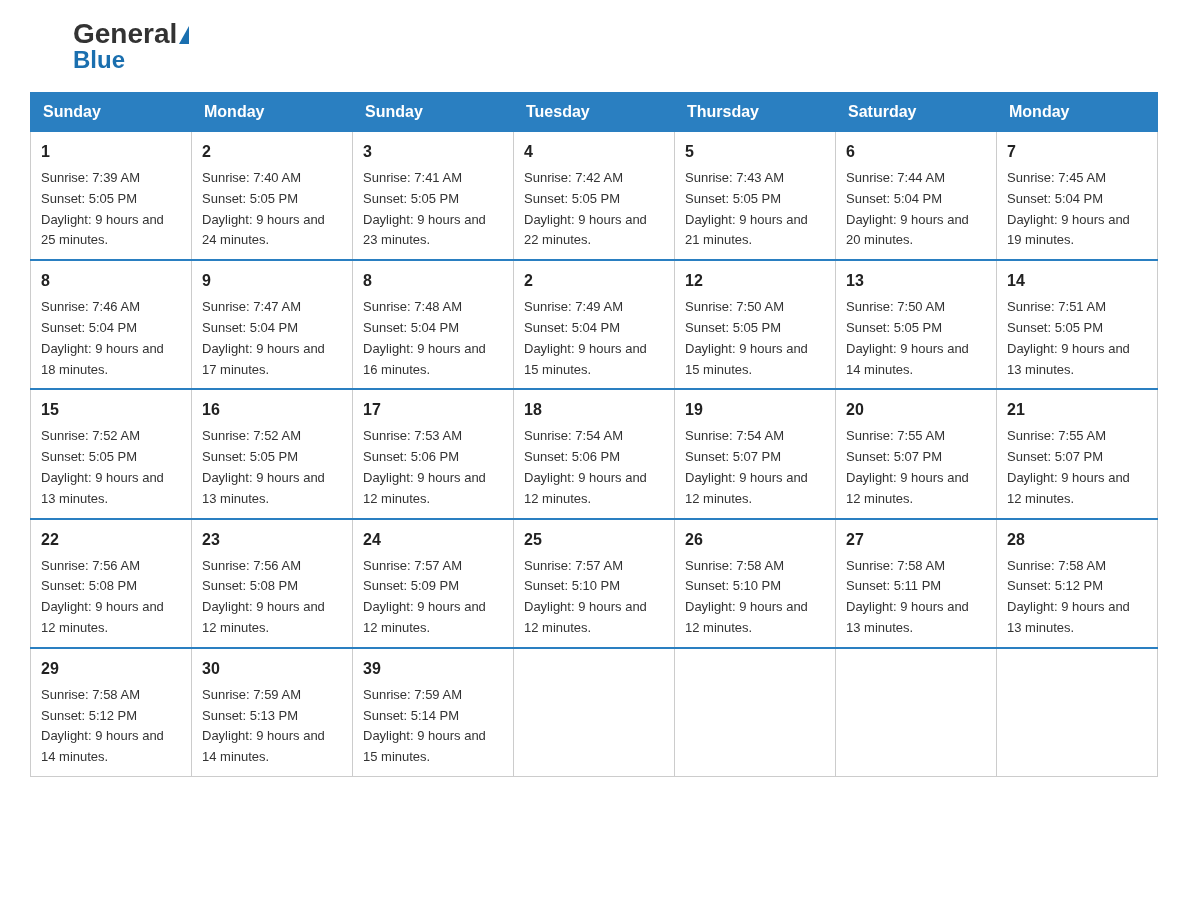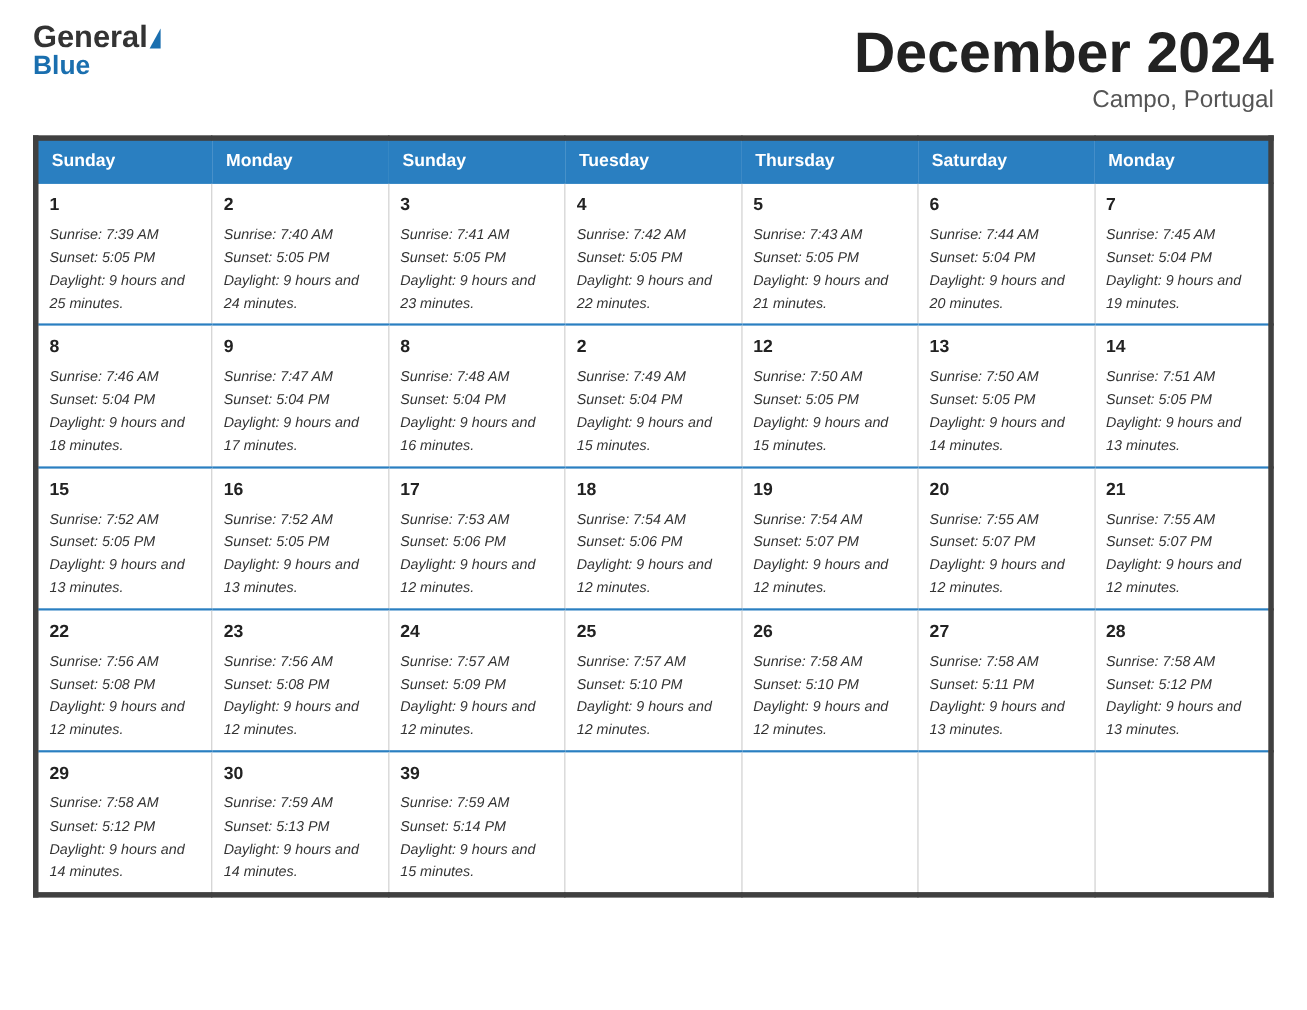--- a/index.html
+++ b/index.html
@@ -14,20 +14,21 @@
     .header {
       display: flex;
       justify-content: space-between;
       align-items: flex-start;
       margin-bottom: 20px;
     }
     .logo {
       display: flex;
       flex-direction: column;
       align-items: flex-start;
+      margin-left: 43px;
     }
     .logo-general {
       font-size: 28px;
       font-weight: bold;
       color: #333;
       line-height: 1;
     }
     .logo-blue {
       font-size: 24px;
       font-weight: bold;
@@ -55,21 +56,21 @@
       line-height: 1.1;
     }
     .title-block h2 {
       font-size: 22px;
       font-weight: normal;
       color: #555;
     }
     .calendar {
       width: 100%;
       border-collapse: collapse;
-      border: 5px solid #404040;
+      border: 1px solid #404040;
     }
     .calendar th {
       background-color: #2a7fc1;
       color: #fff;
       font-size: 16px;
       font-weight: bold;
       padding: 10px 12px;
       text-align: left;
       border: 1px solid #2a7fc1;
     }
@@ -89,39 +90,34 @@
       font-size: 16px;
       font-weight: bold;
       color: #222;
       display: block;
       margin-bottom: 4px;
     }
     .day-info {
       font-size: 13px;
       color: #333;
       line-height: 1.6;
-      font-style: italic;
     }
     .empty-cell {
       background: #fff;
     }
   </style>
 </head>
 <body>
 
 <div class="header">
   <div class="logo">
     <div>
       <span class="logo-general">General</span><span class="logo-triangle"></span>
     </div>
     <span class="logo-blue">Blue</span>
-  </div>
-  <div class="title-block">
-    <h1>December 2024</h1>
-    <h2>Campo, Portugal</h2>
   </div>
 </div>
 
 <table class="calendar">
   <thead>
     <tr>
       <th>Sunday</th>
       <th>Monday</th>
       <th>Sunday</th>
       <th>Tuesday</th>

